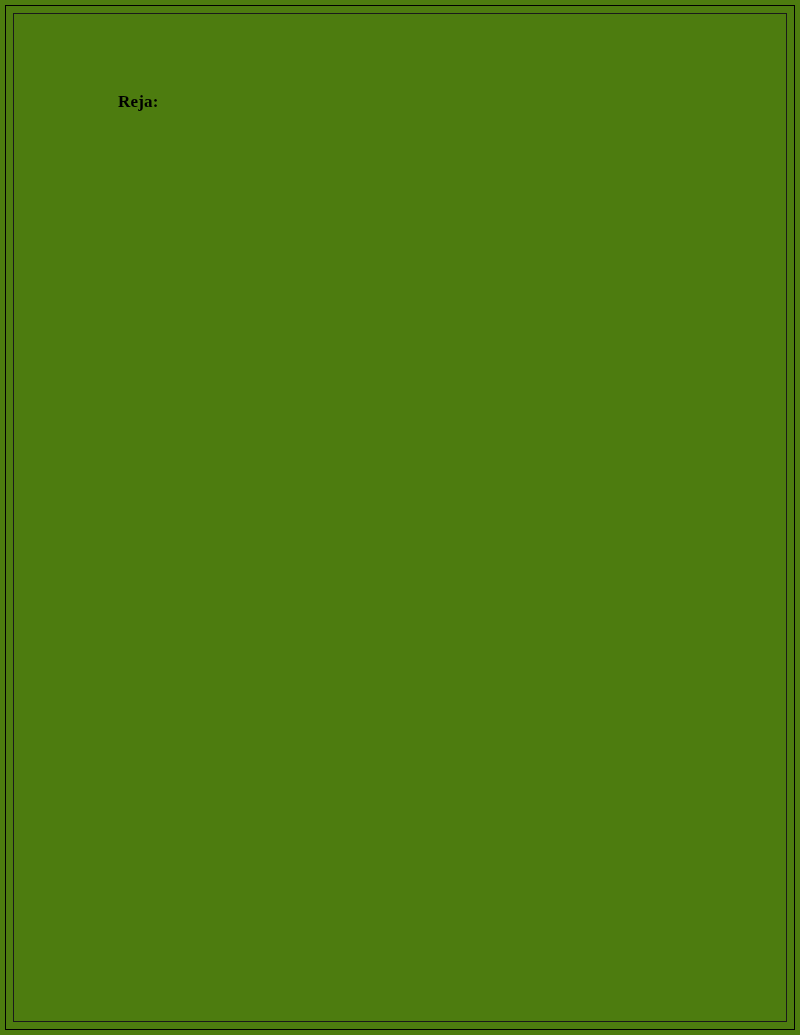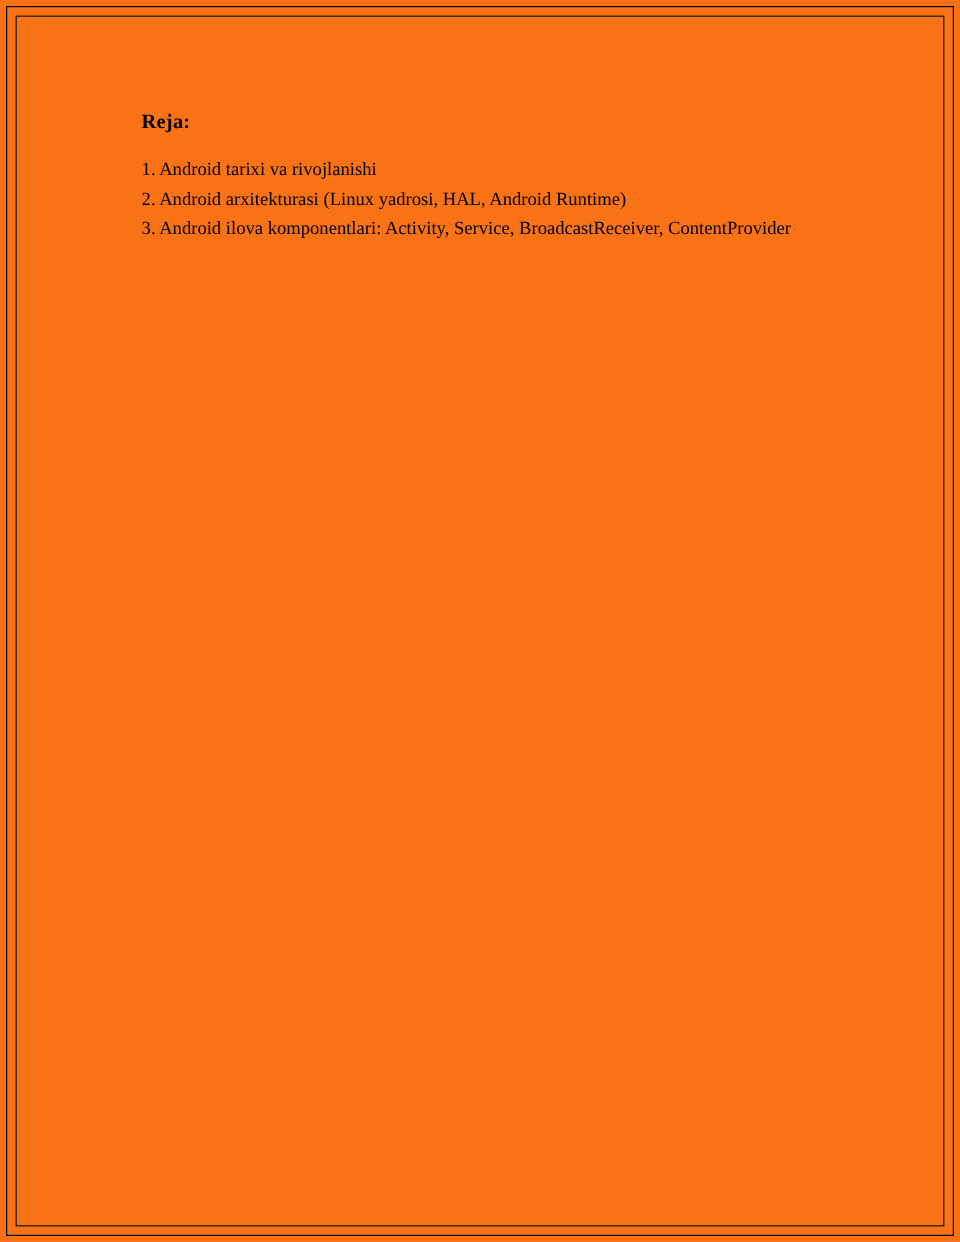--- a/index.html
+++ b/index.html
@@ -11,21 +11,21 @@
     width: 800px;
     height: 1035px;
     font-family: "Liberation Serif", serif;
     color: #000000;
     overflow: hidden;
   }
   .page {
     position: relative;
     width: 800px;
     height: 1035px;
-    background: #f97316;
+    background: #4d7c0f;
     box-sizing: border-box;
   }
   
   .page-border-outer {
     position: absolute;
     left: 5px;
     top: 5px;
     right: 5px;
     bottom: 5px;
     border: 1px solid #000000;
@@ -69,20 +69,15 @@
 
 <div class="page">
 
   <div class="page-border-outer"></div>
   <div class="page-border-inner"></div>
 
   <div class="content">
 
     <h1 class="doc-heading">Reja:</h1>
 
-    <div class="outline-list">
-      <p class="outline-item">1. Android tarixi va rivojlanishi</p>
-      <p class="outline-item">2. Android arxitekturasi (Linux yadrosi, HAL, Android Runtime)</p>
-      <p class="outline-item">3. Android ilova komponentlari: Activity, Service, BroadcastReceiver, ContentProvider</p>
-    </div>
 
   </div>
 </div>
 
 </body></html>

